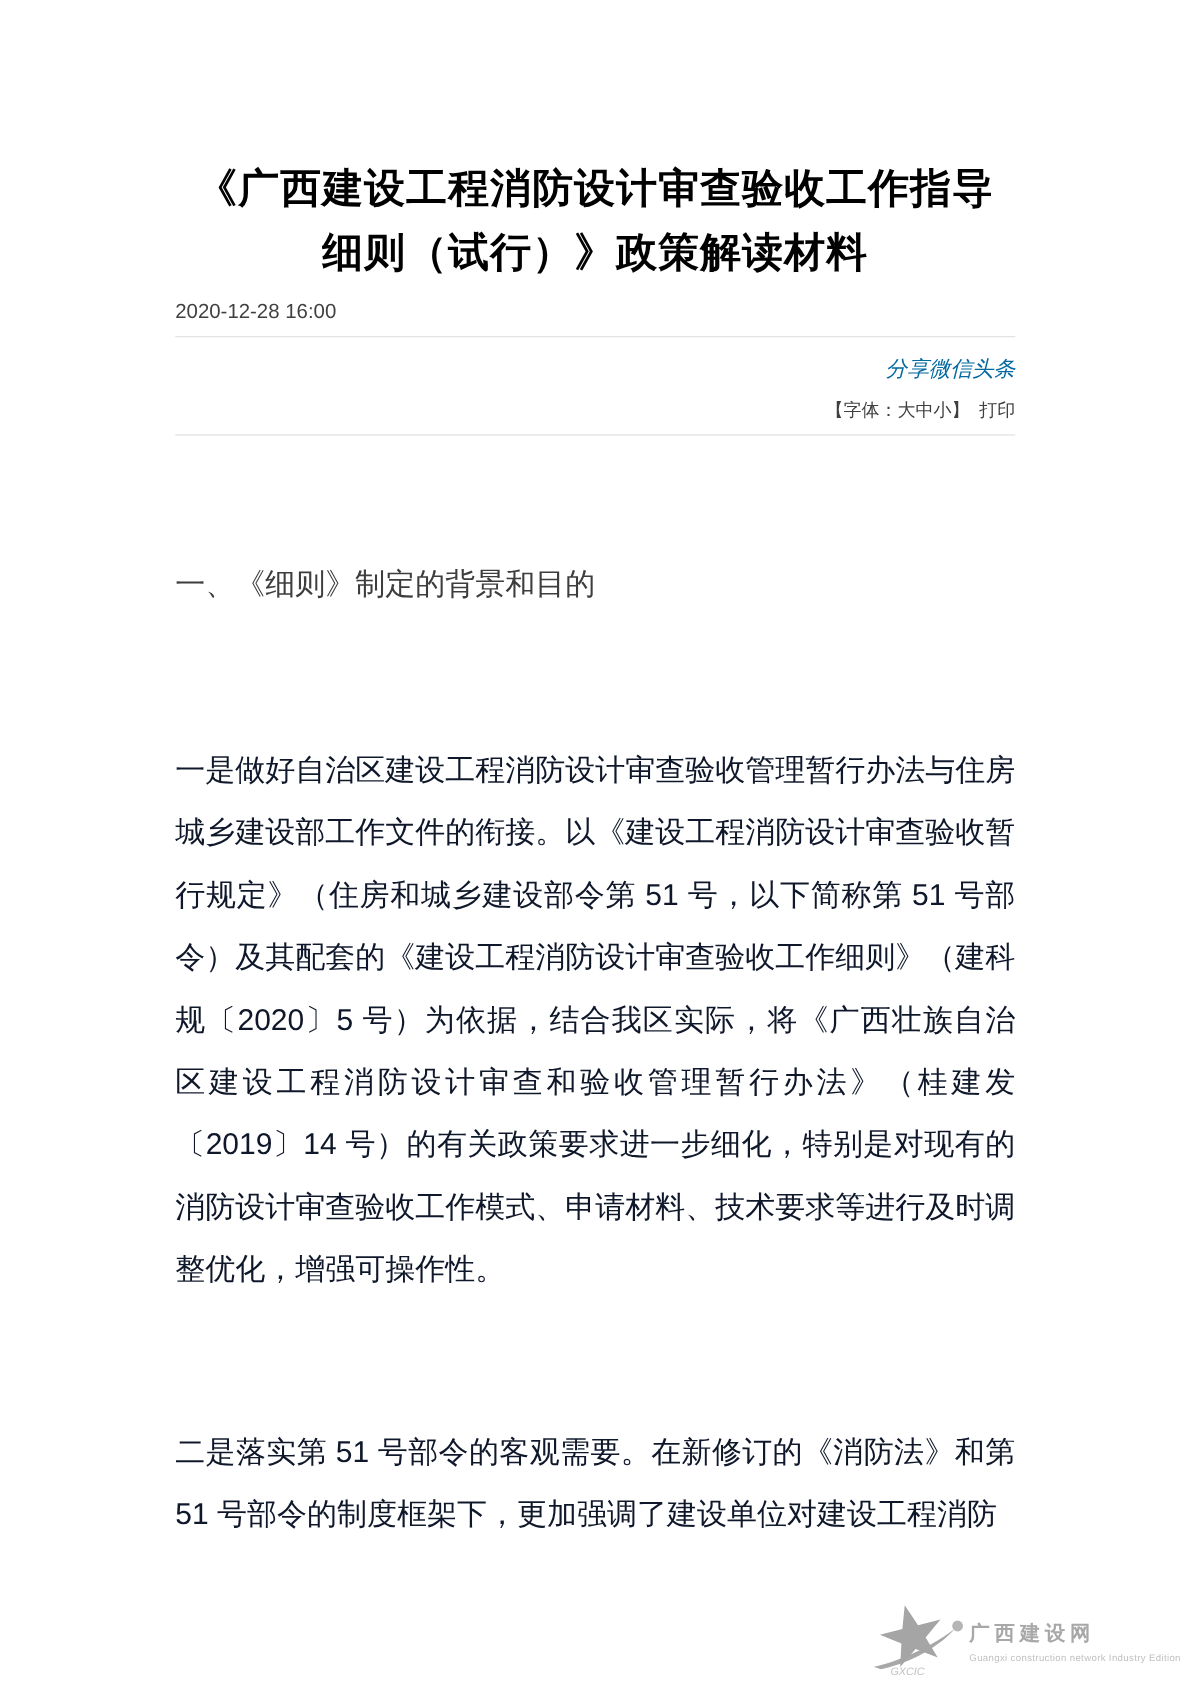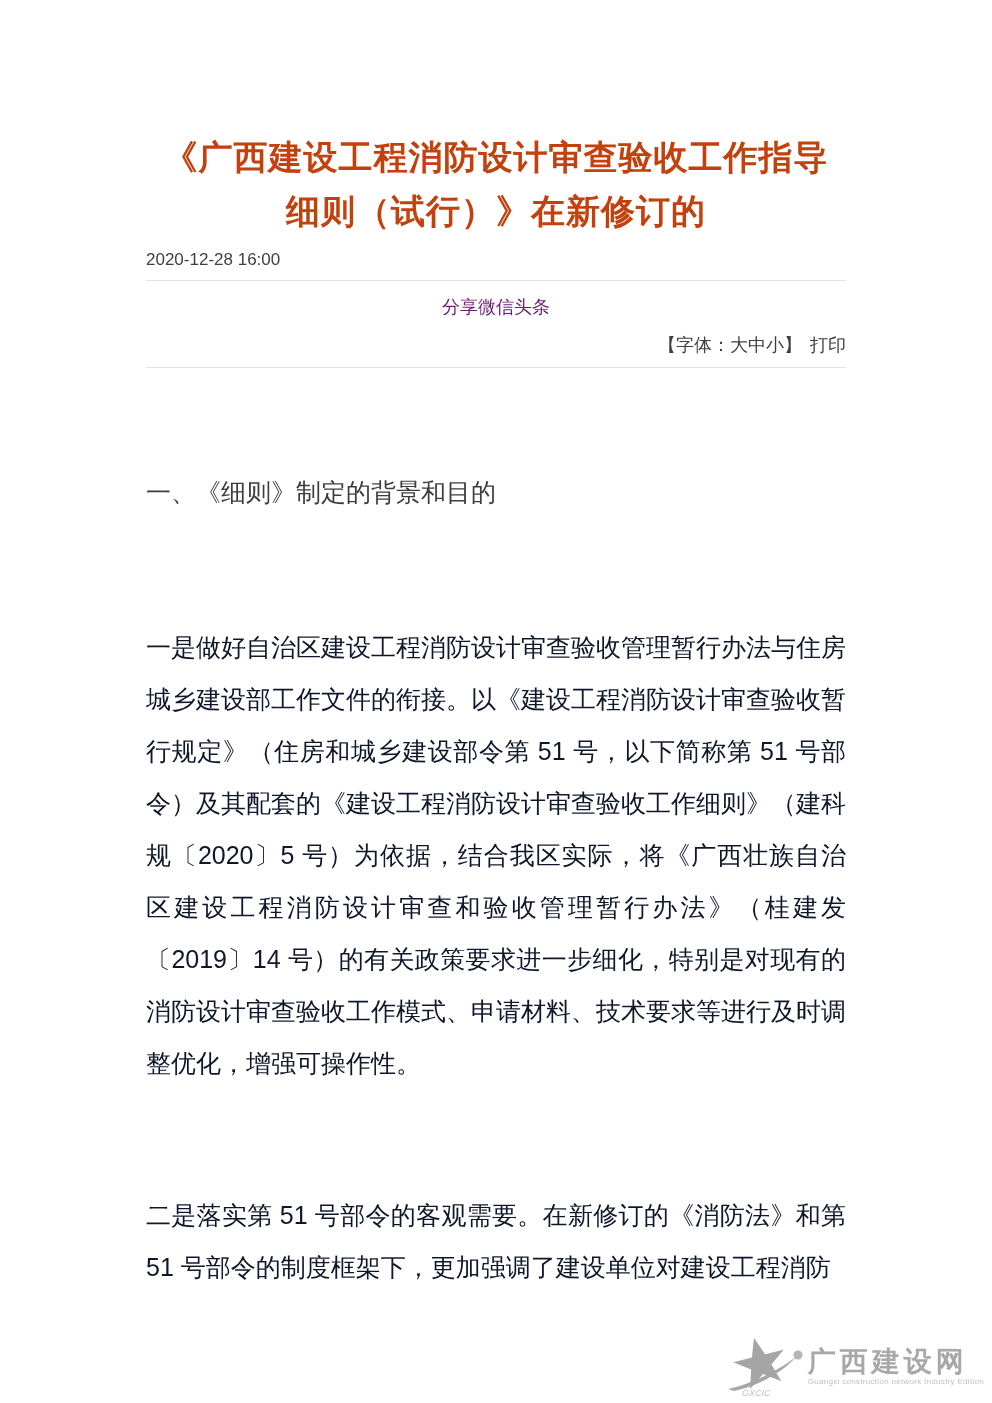--- a/index.html
+++ b/index.html
@@ -15,47 +15,48 @@
     width: 700px;
     margin: 0 auto;
   }
   .title {
     margin: 0;
     padding-top: 130px;
     font-size: 34px;
     font-weight: 700;
     line-height: 54px;
     text-align: center;
-    color: #c2410c;
+    color: #000000;
     letter-spacing: 1px;
   }
   .title-line { display: block; }
   .meta-row {
     margin-top: 12px;
     padding-bottom: 10px;
     border-bottom: 1px solid #e2e2e2;
     font-size: 17px;
     color: #404040;
     display: flex;
     align-items: flex-end;
   }
   .meta-row .src { margin-left: 30px; }
   .share-row {
     margin-top: 14px;
-    text-align: center;
+    text-align: right;
     font-size: 18px;
-    color: #701a75;
+    color: #0369a1;
+    font-style: italic;
   }
   .share-row span { cursor: pointer; }
   .font-row {
     margin-top: 14px;
     padding-bottom: 10px;
     border-bottom: 1px solid #e2e2e2;
     text-align: right;
-    font-size: 18px;
+    font-size: 15px;
     color: #3f3f3f;
   }
   .font-row .fs-btn { cursor: pointer; }
   .font-row .print-btn { cursor: pointer; margin-left: 8px; }
   .section-heading {
     margin: 108px 0 15px 0;
     font-size: 25px;
     font-weight: 400;
     line-height: 32px;
     color: #3d3d3d;
@@ -74,21 +75,21 @@
     position: absolute;
     right: 8px;
     bottom: 4px;
     display: flex;
     align-items: center;
   }
   .wm-star { display: block; }
   .wm-right { margin-left: 2px; }
   .wm-cn {
     font-family: "DejaVu Serif", serif;
-    font-size: 28px;
+    font-size: 17px;
     font-weight: 700;
     letter-spacing: 4px;
     color: #a8a8a8;
     line-height: 26px;
     white-space: nowrap;
   }
   .wm-en {
     margin-top: 2px;
     font-size: 8px;
     color: #c0c0c0;
@@ -96,21 +97,21 @@
     white-space: nowrap;
   }
 </style>
 </head>
 <body>
 
 <div class="container">
 
   <h1 class="title">
     <span class="title-line">《广西建设工程消防设计审查验收工作指导</span>
-    <span class="title-line">细则（试行）》在新修订的</span>
+    <span class="title-line">细则（试行）》政策解读材料</span>
   </h1>
 
   <div class="meta-row">
     <span class="dt">2020-12-28 16:00</span>
   </div>
 
   <div class="share-row">
     <span>分享</span><span>微信</span><span>头条</span>
   </div>
 

